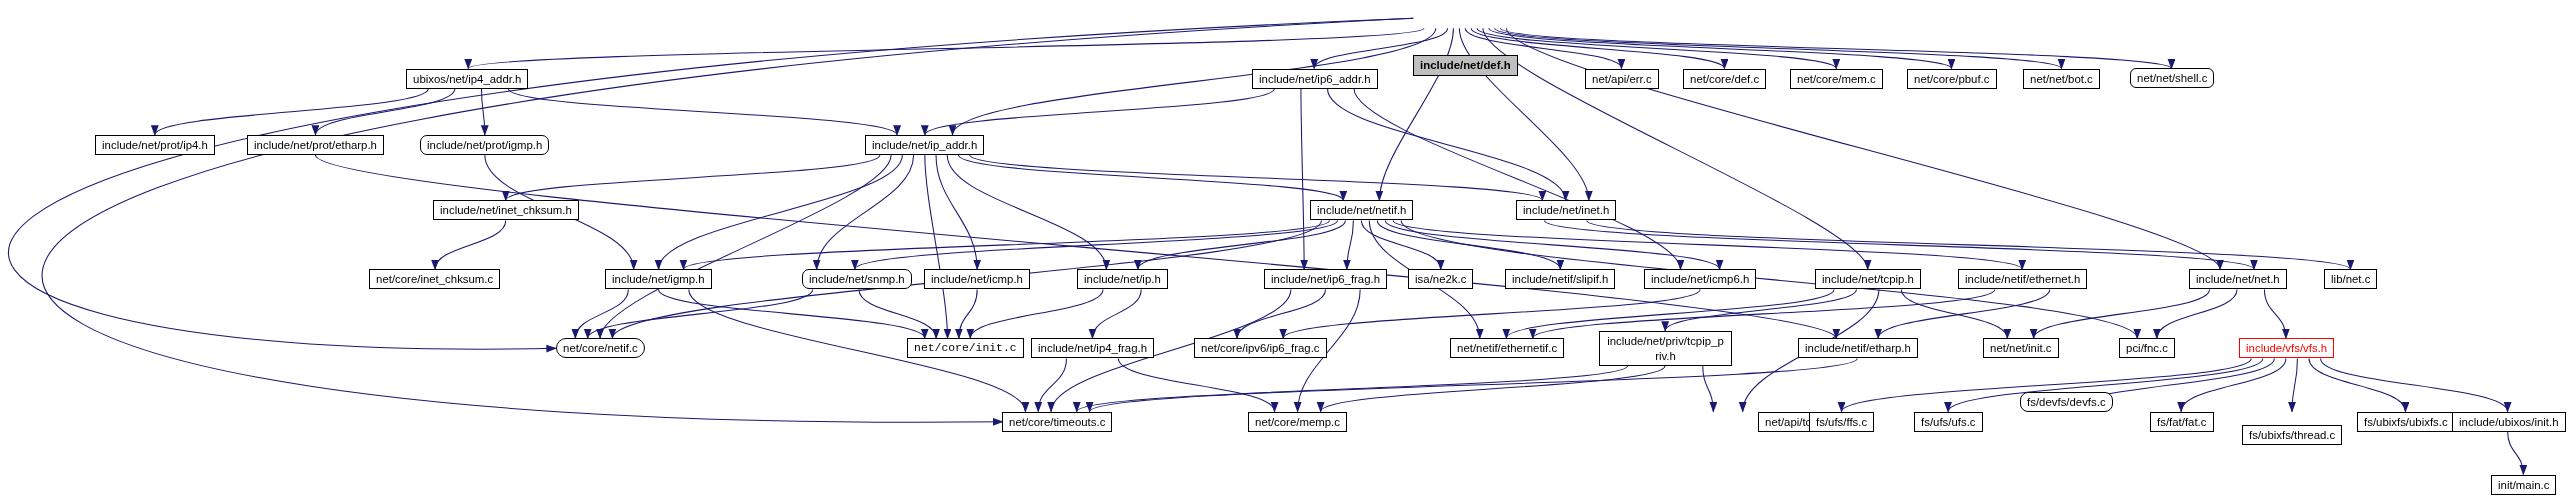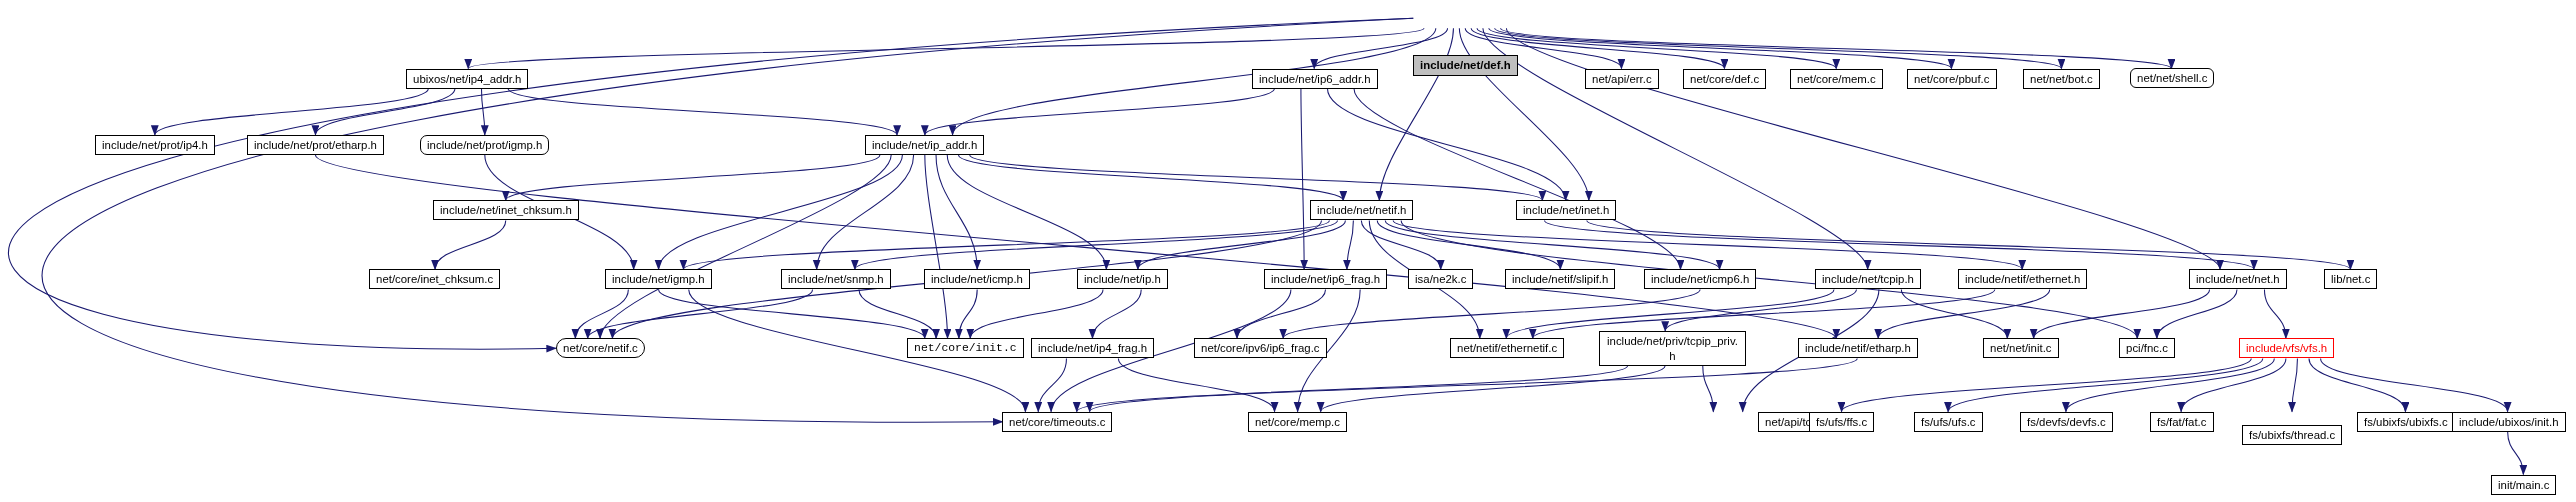--- a/index.html
+++ b/index.html
@@ -139,47 +139,47 @@
       <div class="gnode" style="left: 2130px; top: 68px; border-radius: 6px;">net/net/shell.c</div>
       <div class="gnode" style="left: 95px; top: 135px;">include/net/prot/ip4.h</div>
       <div class="gnode" style="left: 247px; top: 135px;">include/net/prot/etharp.h</div>
       <div class="gnode" style="left: 420px; top: 135px; border-radius: 7px;">include/net/prot/igmp.h</div>
       <div class="gnode" style="left: 865px; top: 135px;">include/net/ip_addr.h</div>
       <div class="gnode" style="left: 433px; top: 200px;">include/net/inet_chksum.h</div>
       <div class="gnode" style="left: 1310px; top: 200px;">include/net/netif.h</div>
       <div class="gnode" style="left: 1516px; top: 200px;">include/net/inet.h</div>
       <div class="gnode" style="left: 369px; top: 269px;">net/core/inet_chksum.c</div>
       <div class="gnode" style="left: 605px; top: 269px;">include/net/igmp.h</div>
-      <div class="gnode" style="left: 781px; top: 269px;">include/net/snmp.h</div>
+      <div class="gnode" style="left: 802px; top: 269px; border-radius: 7px;">include/net/snmp.h</div>
       <div class="gnode" style="left: 924px; top: 269px;">include/net/icmp.h</div>
       <div class="gnode" style="left: 1077px; top: 269px;">include/net/ip.h</div>
       <div class="gnode" style="left: 1264px; top: 269px;">include/net/ip6_frag.h</div>
       <div class="gnode" style="left: 1408px; top: 269px;">isa/ne2k.c</div>
       <div class="gnode" style="left: 1505px; top: 269px;">include/netif/slipif.h</div>
       <div class="gnode" style="left: 1644px; top: 269px;">include/net/icmp6.h</div>
       <div class="gnode" style="left: 1815px; top: 269px;">include/net/tcpip.h</div>
       <div class="gnode" style="left: 1958px; top: 269px;">include/netif/ethernet.h</div>
       <div class="gnode" style="left: 2189px; top: 269px;">include/net/net.h</div>
       <div class="gnode" style="left: 2324px; top: 269px;">lib/net.c</div>
       <div class="gnode" style="left: 556px; top: 338px; border-radius: 10px;">net/core/netif.c</div>
       <div class="gnode" style="left: 907px; top: 338px; font-family: Liberation Mono, monospace;">net/core/init.c</div>
       <div class="gnode" style="left: 1031px; top: 338px;">include/net/ip4_frag.h</div>
       <div class="gnode" style="left: 1194px; top: 338px;">net/core/ipv6/ip6_frag.c</div>
       <div class="gnode" style="left: 1450px; top: 338px;">net/netif/ethernetif.c</div>
-      <div class="gnode wrap" style="width: 147px; left: 1599px; top: 331px;">include/net/priv/tcpip_priv.h</div>
+      <div class="gnode wrap" style="width: 133px; left: 1599px; top: 331px;">include/net/priv/tcpip_priv.h</div>
       <div class="gnode" style="left: 1798px; top: 338px;">include/netif/etharp.h</div>
       <div class="gnode" style="left: 1983px; top: 338px;">net/net/init.c</div>
       <div class="gnode" style="left: 2119px; top: 338px;">pci/fnc.c</div>
       <div class="gnode trunc" style="left: 2239px; top: 338px;">include/vfs/vfs.h</div>
       <div class="gnode" style="left: 1002px; top: 412px;">net/core/timeouts.c</div>
       <div class="gnode" style="left: 1248px; top: 412px;">net/core/memp.c</div>
       <div class="gnode" style="left: 1758px; top: 412px;">net/api/tcpip.c</div>
       <div class="gnode" style="left: 1809px; top: 412px;">fs/ufs/ffs.c</div>
       <div class="gnode" style="left: 1914px; top: 412px;">fs/ufs/ufs.c</div>
-      <div class="gnode" style="left: 2020px; top: 412px;">fs/devfs/devfs.c</div>
+      <div class="gnode" style="left: 2020px; top: 392px; border-radius: 8px;">fs/devfs/devfs.c</div>
       <div class="gnode" style="left: 2150px; top: 412px;">fs/fat/fat.c</div>
       <div class="gnode" style="left: 2242px; top: 392px; margin-top: 33px;">fs/ubixfs/thread.c</div>
       <div class="gnode" style="left: 2357px; top: 412px;">fs/ubixfs/ubixfs.c</div>
       <div class="gnode" style="left: 2452px; top: 412px;">include/ubixos/init.h</div>
       <div class="gnode" style="left: 2491px; top: 475px;">init/main.c</div>
     </div>
 </div>
 
 
 </body></html>

